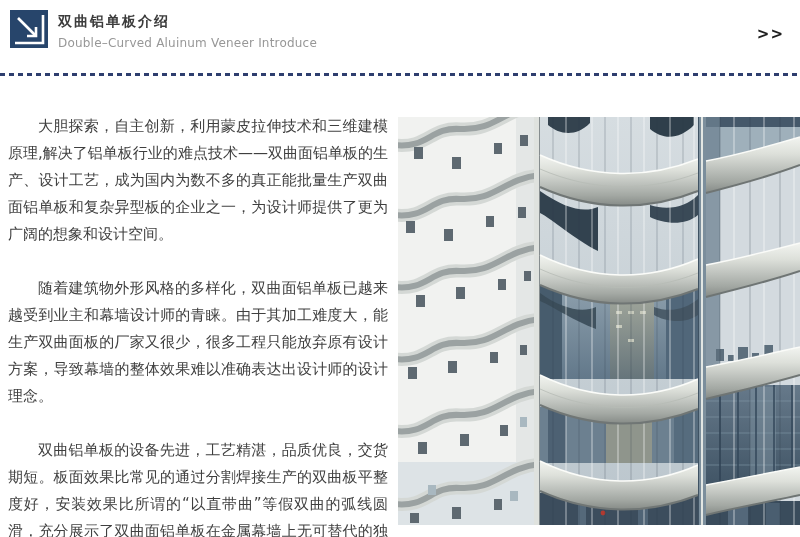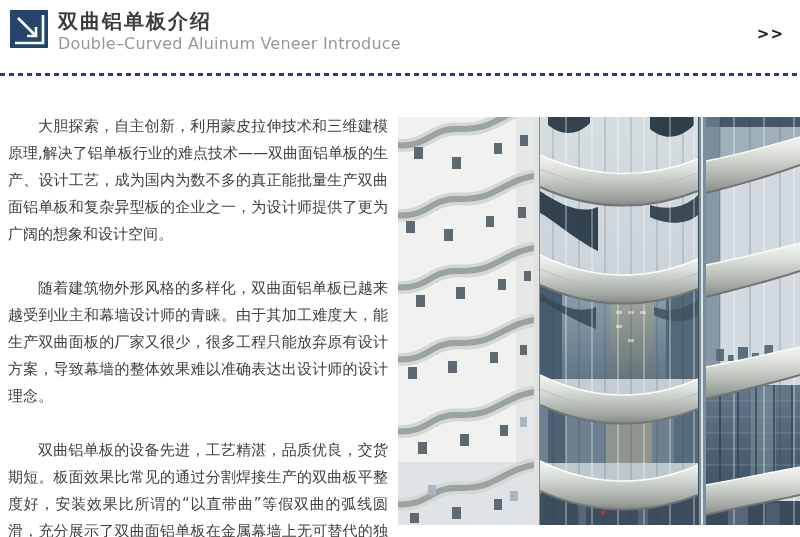--- a/index.html
+++ b/index.html
@@ -7,24 +7,24 @@
     width:800px;height:537px;position:relative;overflow:hidden;
     font-family:"DejaVu Sans","Liberation Sans",sans-serif;
     -webkit-font-smoothing:antialiased;
   }
   .page{position:absolute;inset:0;background:#ffffff;}
 
   
   .logo{position:absolute;left:10px;top:10px;width:38px;height:38px;}
   .title-block{position:absolute;left:58px;top:9px;}
   .page-title{
-    font-size:20px;font-weight:bold;color:#3b3b3b;letter-spacing:2px;line-height:24px;
+    font-size:14px;font-weight:bold;color:#3b3b3b;letter-spacing:2px;line-height:24px;
   }
   .page-subtitle{
-    font-size:16px;color:#979797;letter-spacing:.2px;margin-top:4px;line-height:13px;
+    font-size:12px;color:#979797;letter-spacing:.2px;margin-top:4px;line-height:13px;
   }
   .arrows{
     position:absolute;right:16px;top:25px;font-size:15px;font-weight:bold;color:#1e1e1e;
     letter-spacing:1px;
   }
   .divider{
     position:absolute;left:0;top:73px;width:800px;height:3px;
     background:repeating-linear-gradient(90deg,#2e3e6e 0 5px,transparent 5px 9px);
   }
 

